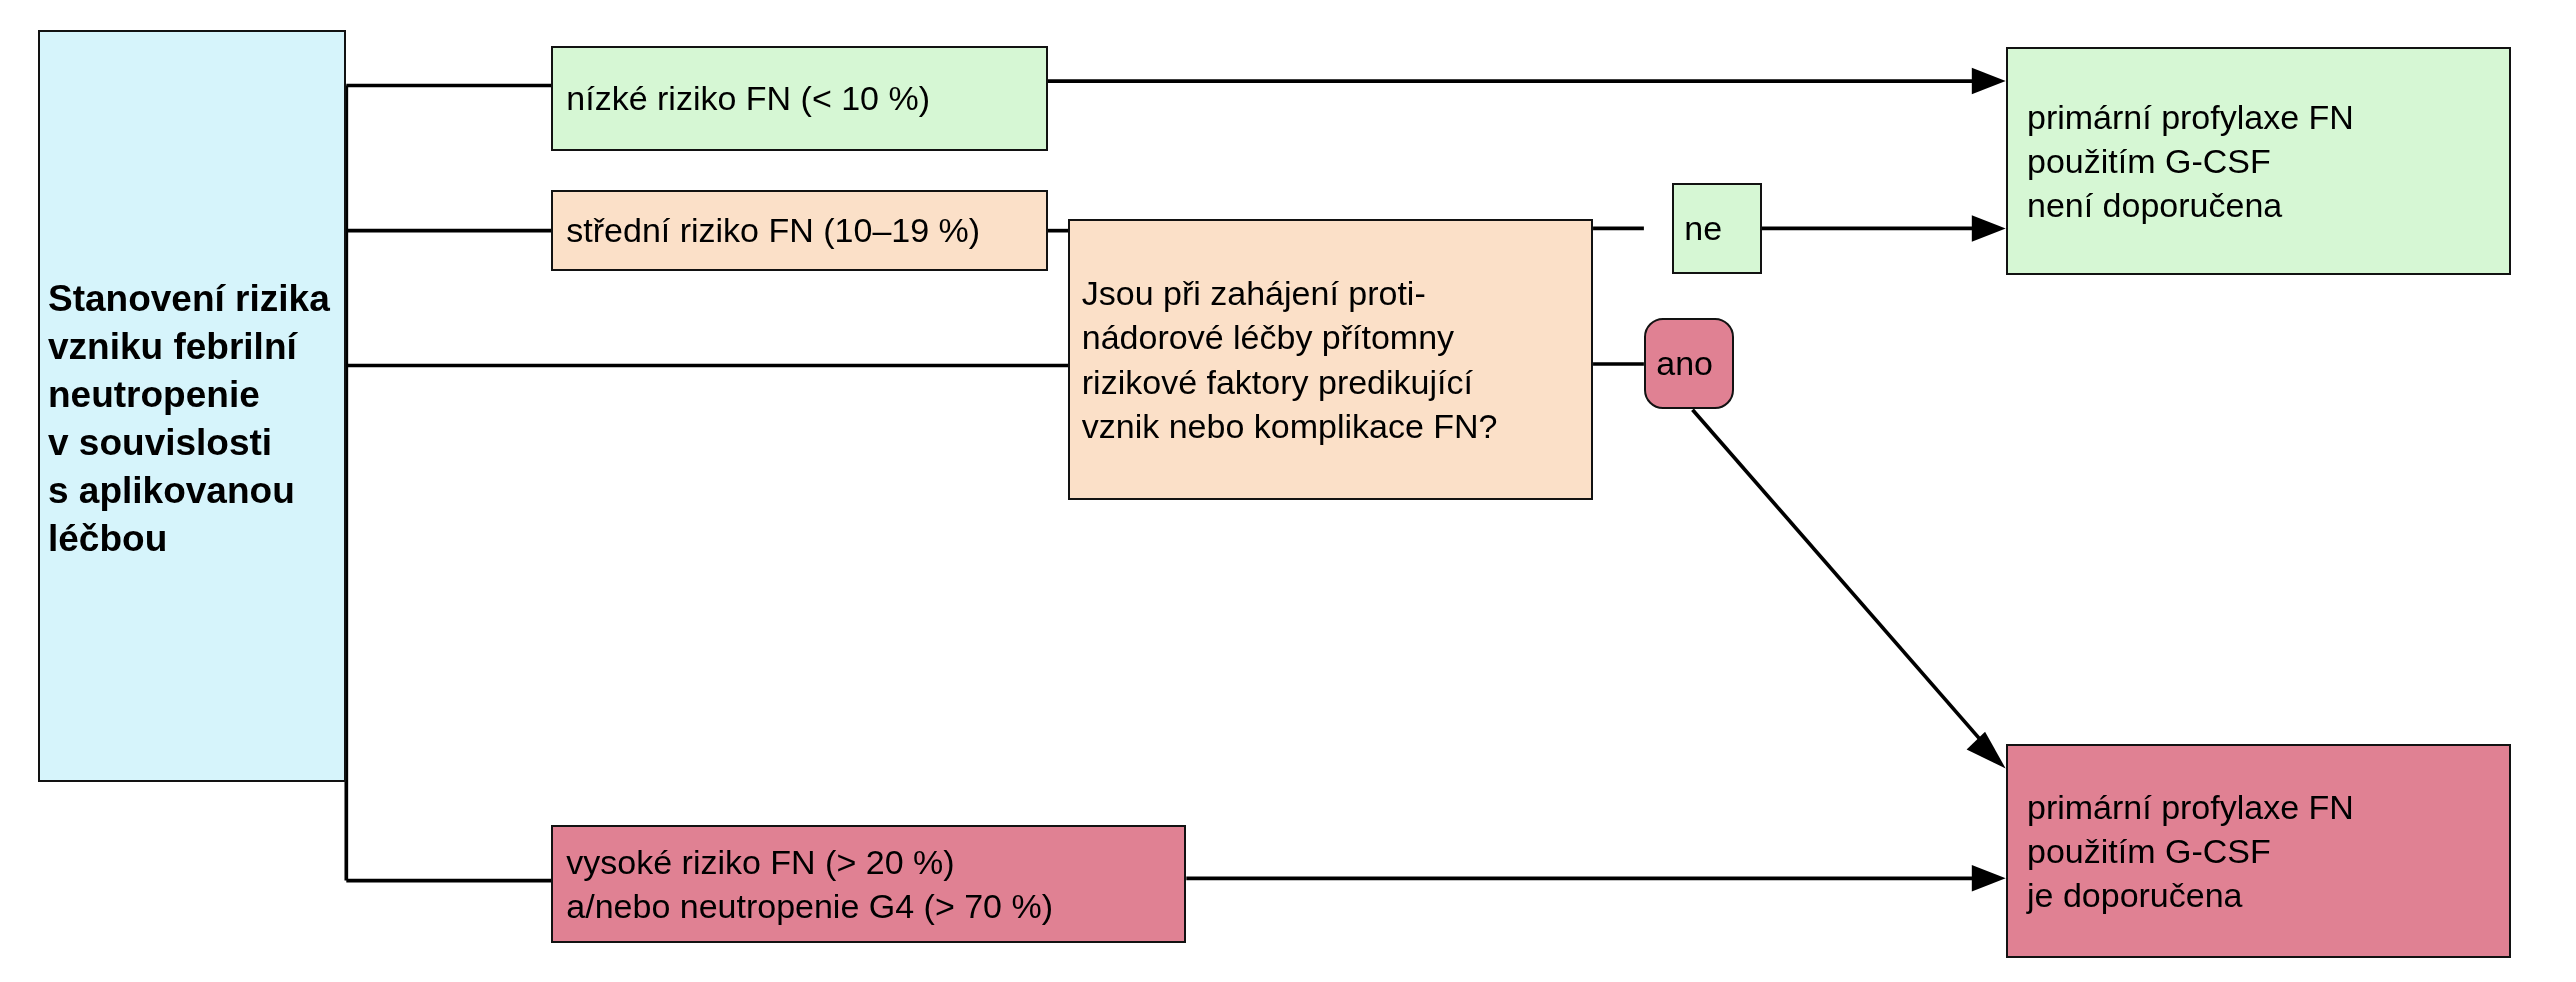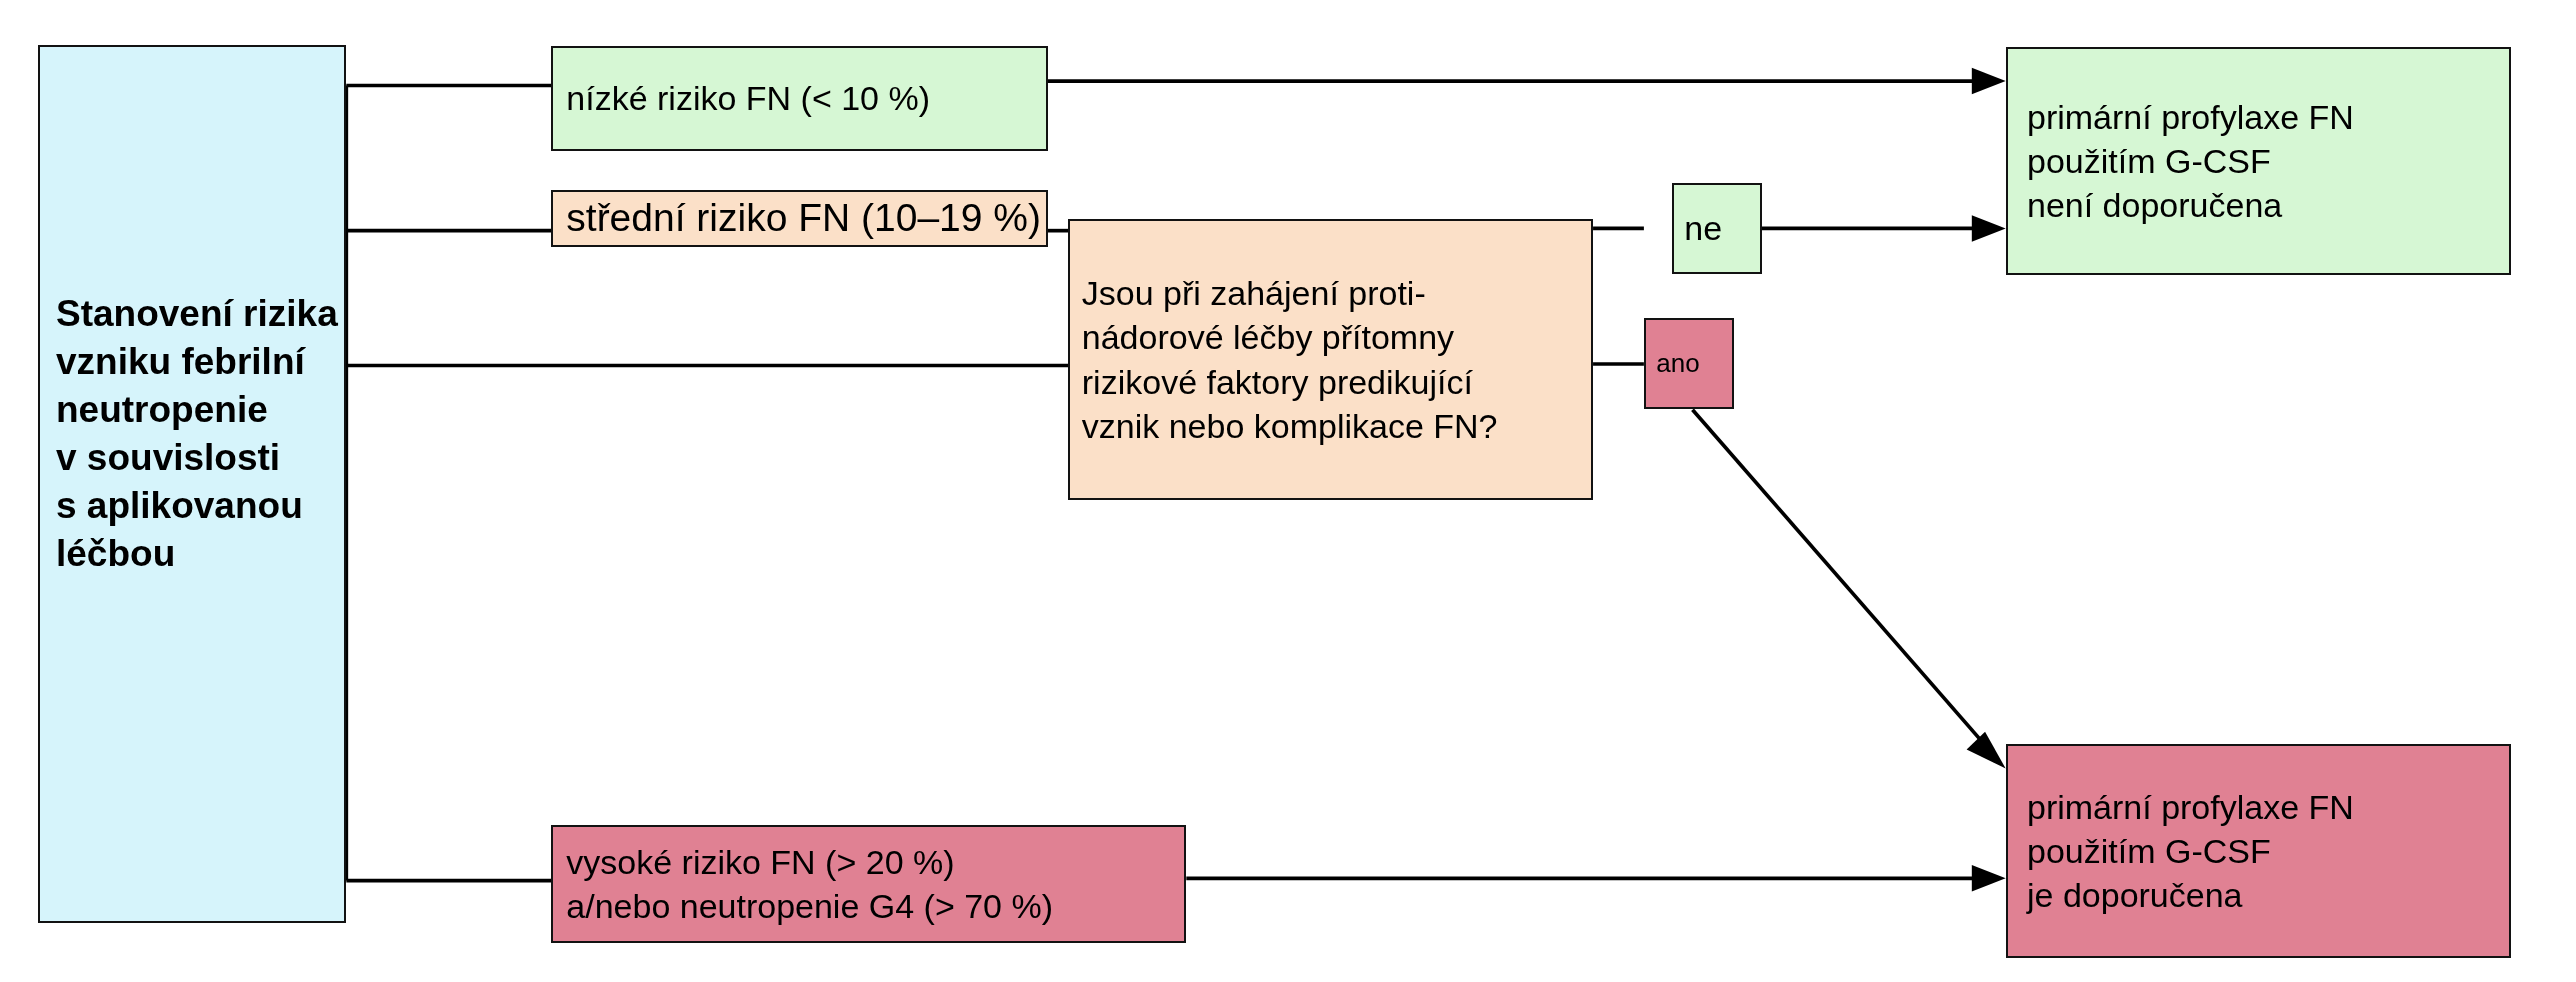--- a/index.html
+++ b/index.html
@@ -28,59 +28,60 @@
     line-height: 1.30;
     z-index: 3;
   }
   .node .line {
     display: block;
     white-space: pre;
   }
 
   
   #node-risk-assessment {
-    left: 38px; top: 45px; width: 308px; height: 878px;
+    left: 38px; top: 30px; width: 308px; height: 752px;
     background: #d6f4fb;
-    padding: 0 16px;
+    padding: 0 8px;
     font-size: 37px;
     font-weight: bold;
     justify-content: flex-start;
     padding-top: 243px;
   }
   #node-low-risk {
     left: 551px; top: 46px; width: 497px; height: 105px;
     background: #d6f7d4;
     padding: 0 13.3px;
     font-size: 34px;
   }
   #node-medium-risk {
-    left: 551px; top: 190px; width: 497px; height: 57px;
+    left: 551px; top: 190px; width: 497px; height: 81px;
     background: #fbe0c8;
     padding: 0 13.3px;
-    font-size: 39px;
+    font-size: 34px;
   }
   #node-question {
     left: 1068px; top: 183px; width: 525px; height: 281px;
     background: #fbe0c8;
     padding: 0 11.8px;
     font-size: 34px;
     margin-top: 36px;
   }
   #node-answer-no {
     left: 1644px; top: 183px; width: 90px; height: 91px;
     background: #d6f7d4;
     padding: 0 10.3px;
     font-size: 34px;
     margin-left: 28px;
   }
   #node-answer-yes {
     left: 1644px; top: 318px; width: 90px; height: 91px;
     background: #e08193;
     padding: 0 10.3px;
-    font-size: 26px;
+    font-size: 34px;
+    border-radius: 19px;
   }
   #node-result-not-recommended {
     left: 2006px; top: 47px; width: 505px; height: 228px;
     background: #d6f7d4;
     padding: 0 19px;
     font-size: 34px;
   }
   #node-high-risk {
     left: 551px; top: 825px; width: 635px; height: 118px;
     background: #e08193;

